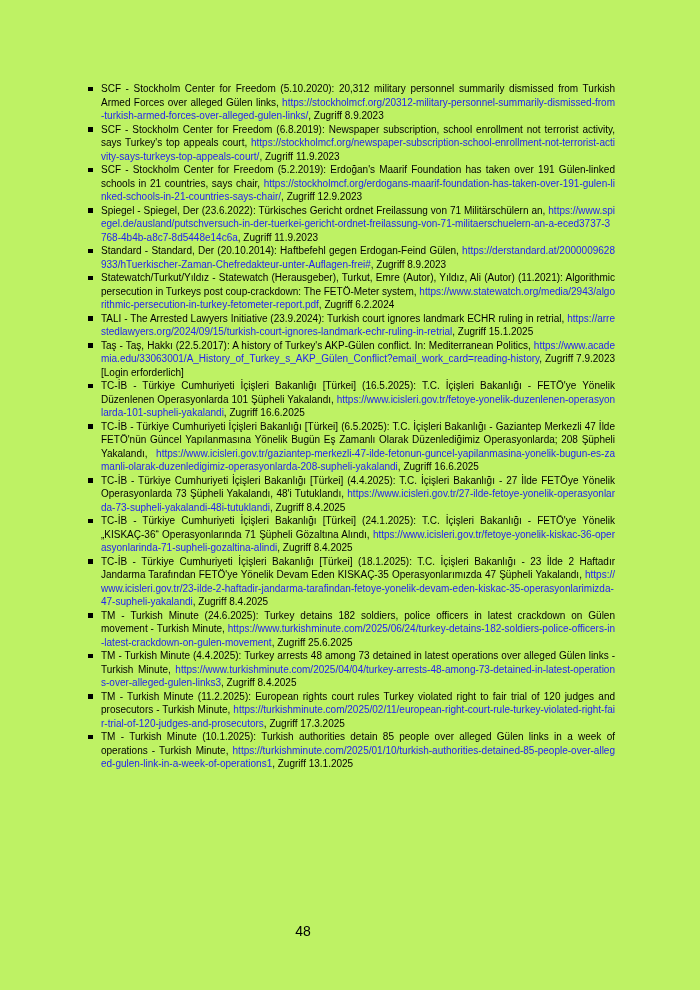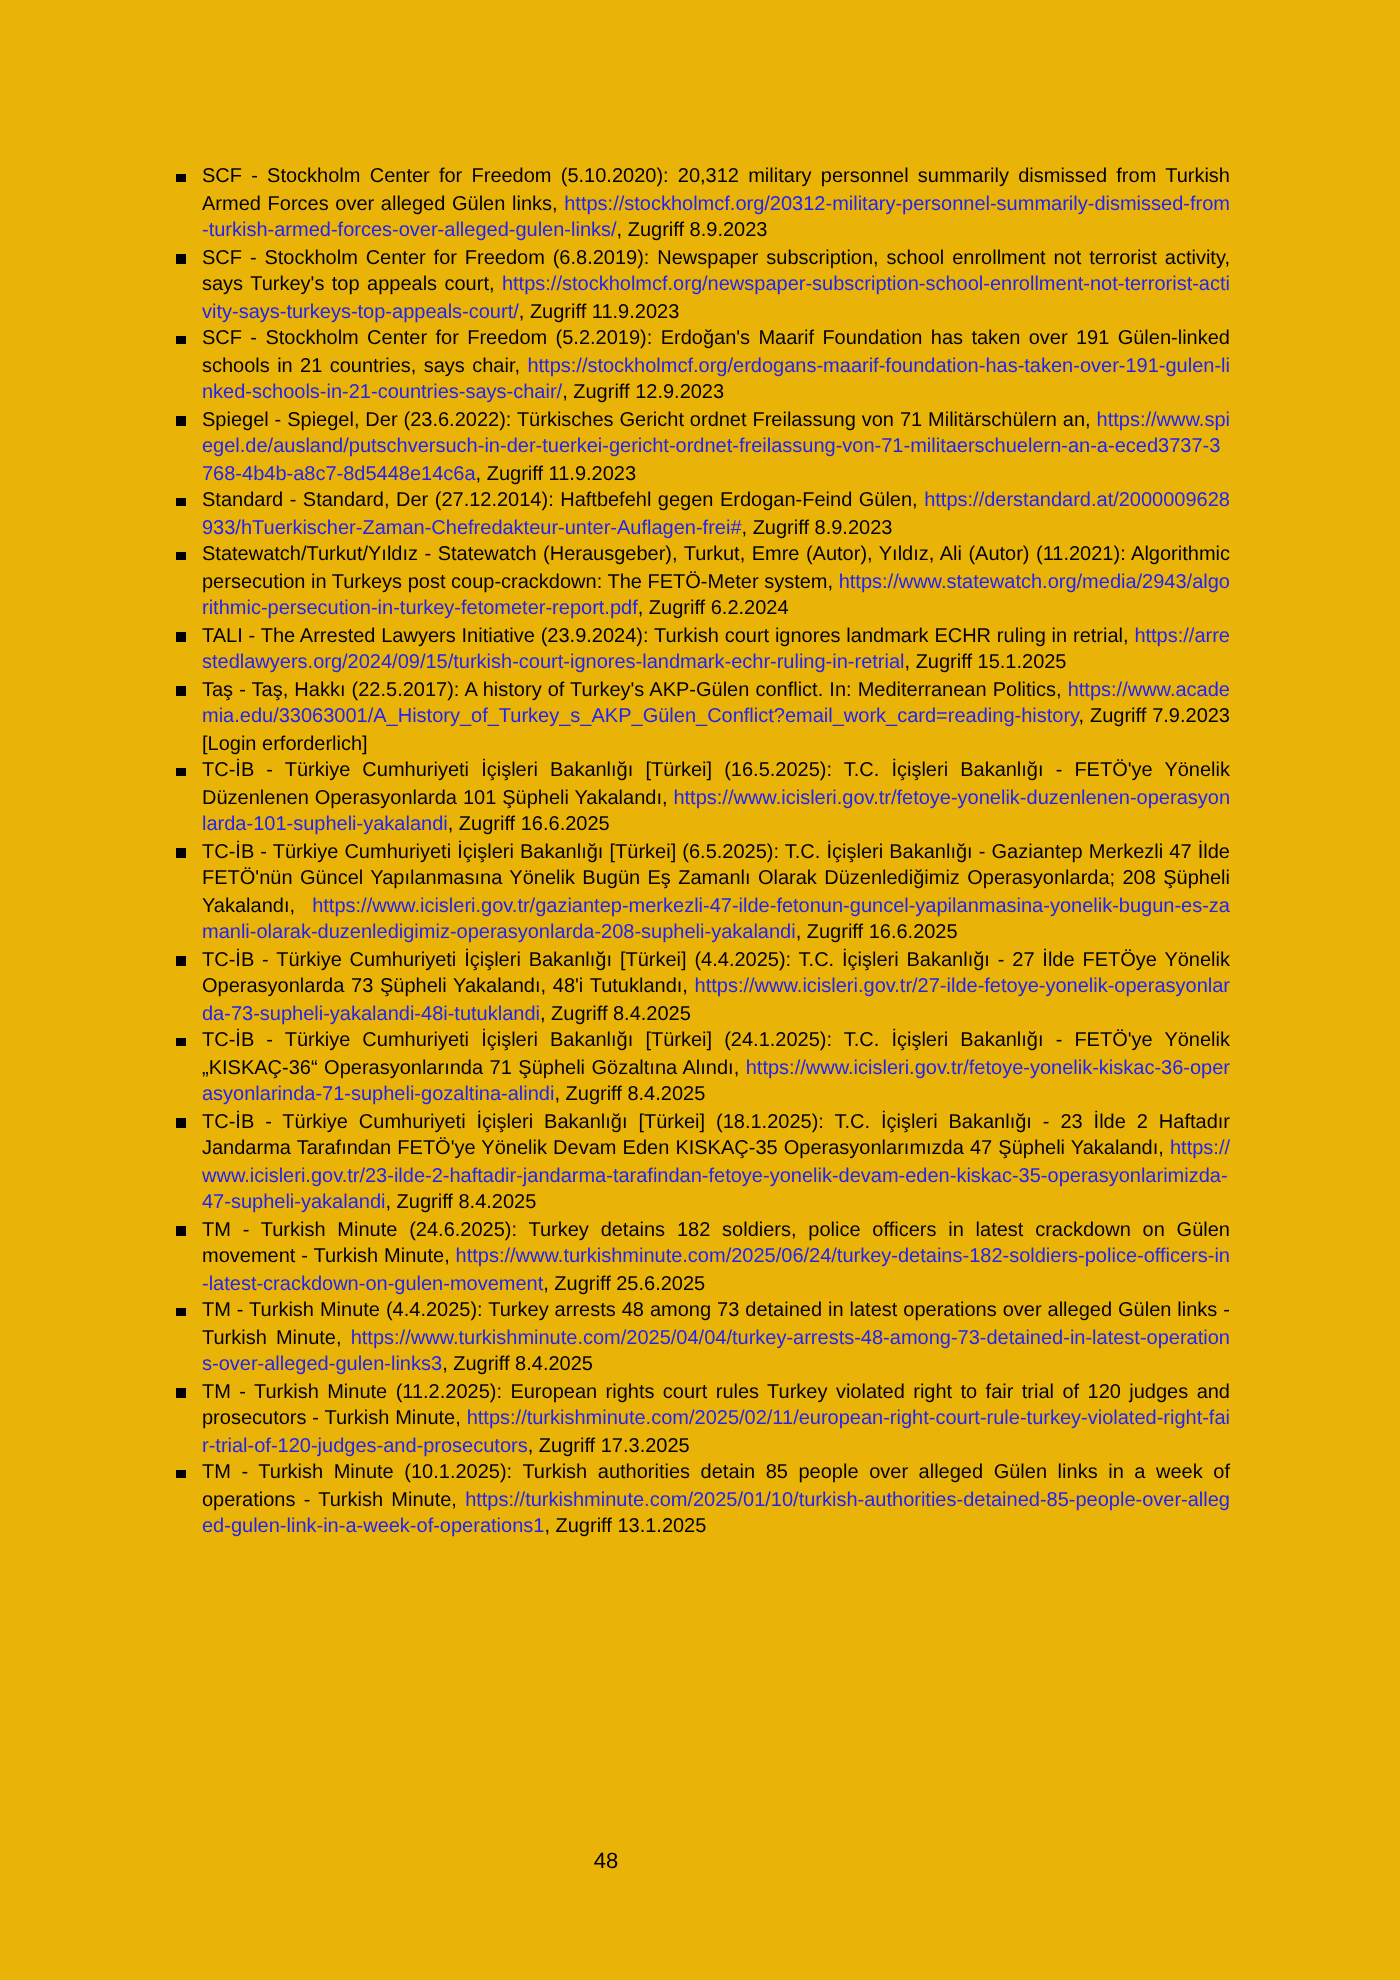--- a/index.html
+++ b/index.html
@@ -8,21 +8,21 @@
     background: #ffffff;
     font-family: "Liberation Sans", sans-serif;
     color: #000000;
     position: relative;
     overflow: hidden;
   }
   .page {
     position: absolute;
     left: 0; top: 0;
     width: 700px; height: 990px;
-    background: #eab308;
+    background: #bef264;
   }
   .ref-list {
     position: absolute;
     left: 88px;
     top: 82px;
     width: 527px;
     list-style: none;
   }
   .ref-item {
     position: relative;
@@ -42,35 +42,35 @@
   }
   .ref-link {
     word-break: break-all;
   }
   .page-number {
     position: absolute;
     top: 924px;
     left: 0;
     width: 606px;
     text-align: center;
-    font-size: 11px;
+    font-size: 14px;
     line-height: 14px;
     color: #000000;
   }
 </style>
 </head>
 <body>
 
 <div class="page">
   <ul class="ref-list">
       <li class="ref-item"><span class="bullet"></span><span>SCF - Stockholm Center for Freedom (5.10.2020): 20,312 military personnel summarily dismissed from Turkish Armed Forces over alleged Gülen links, </span><span class="ref-link" style="color: rgb(35, 35, 238);">https://stockholmcf.org/20312-military-personnel-summarily-dismissed-from-turkish-armed-forces-over-alleged-gulen-links/</span><span>, Zugriff 8.9.2023</span></li>
       <li class="ref-item"><span class="bullet"></span><span>SCF - Stockholm Center for Freedom (6.8.2019): Newspaper subscription, school enrollment not terrorist activity, says Turkey's top appeals court, </span><span class="ref-link" style="color: rgb(35, 35, 238);">https://stockholmcf.org/newspaper-subscription-school-enrollment-not-terrorist-activity-says-turkeys-top-appeals-court/</span><span>, Zugriff 11.9.2023</span></li>
       <li class="ref-item"><span class="bullet"></span><span>SCF - Stockholm Center for Freedom (5.2.2019): Erdoğan's Maarif Foundation has taken over 191 Gülen-linked schools in 21 countries, says chair, </span><span class="ref-link" style="color: rgb(35, 35, 238);">https://stockholmcf.org/erdogans-maarif-foundation-has-taken-over-191-gulen-linked-schools-in-21-countries-says-chair/</span><span>, Zugriff 12.9.2023</span></li>
       <li class="ref-item"><span class="bullet"></span><span>Spiegel - Spiegel, Der (23.6.2022): Türkisches Gericht ordnet Freilassung von 71 Militärschülern an, </span><span class="ref-link" style="color: rgb(35, 35, 238);">https://www.spiegel.de/ausland/putschversuch-in-der-tuerkei-gericht-ordnet-freilassung-von-71-militaerschuelern-an-a-eced3737-3768-4b4b-a8c7-8d5448e14c6a</span><span>, Zugriff 11.9.2023</span></li>
-      <li class="ref-item"><span class="bullet"></span><span>Standard - Standard, Der (27.12.2014): Haftbefehl gegen Erdogan-Feind Gülen, </span><span class="ref-link" style="color: rgb(35, 35, 238);">https://derstandard.at/2000009628933/hTuerkischer-Zaman-Chefredakteur-unter-Auflagen-frei#</span><span>, Zugriff 8.9.2023</span></li>
+      <li class="ref-item"><span class="bullet"></span><span>Standard - Standard, Der (20.10.2014): Haftbefehl gegen Erdogan-Feind Gülen, </span><span class="ref-link" style="color: rgb(35, 35, 238);">https://derstandard.at/2000009628933/hTuerkischer-Zaman-Chefredakteur-unter-Auflagen-frei#</span><span>, Zugriff 8.9.2023</span></li>
       <li class="ref-item"><span class="bullet"></span><span>Statewatch/Turkut/Yıldız - Statewatch (Herausgeber), Turkut, Emre (Autor), Yıldız, Ali (Autor) (11.2021): Algorithmic persecution in Turkeys post coup-crackdown: The FETÖ-Meter system, </span><span class="ref-link" style="color: rgb(35, 35, 238);">https://www.statewatch.org/media/2943/algorithmic-persecution-in-turkey-fetometer-report.pdf</span><span>, Zugriff 6.2.2024</span></li>
       <li class="ref-item"><span class="bullet"></span><span>TALI - The Arrested Lawyers Initiative (23.9.2024): Turkish court ignores landmark ECHR ruling in retrial, </span><span class="ref-link" style="color: rgb(35, 35, 238);">https://arrestedlawyers.org/2024/09/15/turkish-court-ignores-landmark-echr-ruling-in-retrial</span><span>, Zugriff 15.1.2025</span></li>
       <li class="ref-item"><span class="bullet"></span><span>Taş - Taş, Hakkı (22.5.2017): A history of Turkey's AKP-Gülen conflict. In: Mediterranean Politics, </span><span class="ref-link" style="color: rgb(35, 35, 238);">https://www.academia.edu/33063001/A_History_of_Turkey_s_AKP_Gülen_Conflict?email_work_card=reading-history</span><span>, Zugriff 7.9.2023 [Login erforderlich]</span></li>
       <li class="ref-item"><span class="bullet"></span><span>TC-İB - Türkiye Cumhuriyeti İçişleri Bakanlığı [Türkei] (16.5.2025): T.C. İçişleri Bakanlığı - FETÖ'ye Yönelik Düzenlenen Operasyonlarda 101 Şüpheli Yakalandı, </span><span class="ref-link" style="color: rgb(35, 35, 238);">https://www.icisleri.gov.tr/fetoye-yonelik-duzenlenen-operasyonlarda-101-supheli-yakalandi</span><span>, Zugriff 16.6.2025</span></li>
       <li class="ref-item"><span class="bullet"></span><span>TC-İB - Türkiye Cumhuriyeti İçişleri Bakanlığı [Türkei] (6.5.2025): T.C. İçişleri Bakanlığı - Gaziantep Merkezli 47 İlde FETÖ'nün Güncel Yapılanmasına Yönelik Bugün Eş Zamanlı Olarak Düzenlediğimiz Operasyonlarda; 208 Şüpheli Yakalandı, </span><span class="ref-link" style="color: rgb(35, 35, 238);">https://www.icisleri.gov.tr/gaziantep-merkezli-47-ilde-fetonun-guncel-yapilanmasina-yonelik-bugun-es-zamanli-olarak-duzenledigimiz-operasyonlarda-208-supheli-yakalandi</span><span>, Zugriff 16.6.2025</span></li>
       <li class="ref-item"><span class="bullet"></span><span>TC-İB - Türkiye Cumhuriyeti İçişleri Bakanlığı [Türkei] (4.4.2025): T.C. İçişleri Bakanlığı - 27 İlde FETÖye Yönelik Operasyonlarda 73 Şüpheli Yakalandı, 48'i Tutuklandı, </span><span class="ref-link" style="color: rgb(35, 35, 238);">https://www.icisleri.gov.tr/27-ilde-fetoye-yonelik-operasyonlarda-73-supheli-yakalandi-48i-tutuklandi</span><span>, Zugriff 8.4.2025</span></li>
       <li class="ref-item"><span class="bullet"></span><span>TC-İB - Türkiye Cumhuriyeti İçişleri Bakanlığı [Türkei] (24.1.2025): T.C. İçişleri Bakanlığı - FETÖ'ye Yönelik „KISKAÇ-36“ Operasyonlarında 71 Şüpheli Gözaltına Alındı, </span><span class="ref-link" style="color: rgb(35, 35, 238);">https://www.icisleri.gov.tr/fetoye-yonelik-kiskac-36-operasyonlarinda-71-supheli-gozaltina-alindi</span><span>, Zugriff 8.4.2025</span></li>
       <li class="ref-item"><span class="bullet"></span><span>TC-İB - Türkiye Cumhuriyeti İçişleri Bakanlığı [Türkei] (18.1.2025): T.C. İçişleri Bakanlığı - 23 İlde 2 Haftadır Jandarma Tarafından FETÖ'ye Yönelik Devam Eden KISKAÇ-35 Operasyonlarımızda 47 Şüpheli Yakalandı, </span><span class="ref-link" style="color: rgb(35, 35, 238);">https://www.icisleri.gov.tr/23-ilde-2-haftadir-jandarma-tarafindan-fetoye-yonelik-devam-eden-kiskac-35-operasyonlarimizda-47-supheli-yakalandi</span><span>, Zugriff 8.4.2025</span></li>
       <li class="ref-item"><span class="bullet"></span><span>TM - Turkish Minute (24.6.2025): Turkey detains 182 soldiers, police officers in latest crackdown on Gülen movement - Turkish Minute, </span><span class="ref-link" style="color: rgb(35, 35, 238);">https://www.turkishminute.com/2025/06/24/turkey-detains-182-soldiers-police-officers-in-latest-crackdown-on-gulen-movement</span><span>, Zugriff 25.6.2025</span></li>
       <li class="ref-item"><span class="bullet"></span><span>TM - Turkish Minute (4.4.2025): Turkey arrests 48 among 73 detained in latest operations over alleged Gülen links - Turkish Minute, </span><span class="ref-link" style="color: rgb(35, 35, 238);">https://www.turkishminute.com/2025/04/04/turkey-arrests-48-among-73-detained-in-latest-operations-over-alleged-gulen-links3</span><span>, Zugriff 8.4.2025</span></li>

